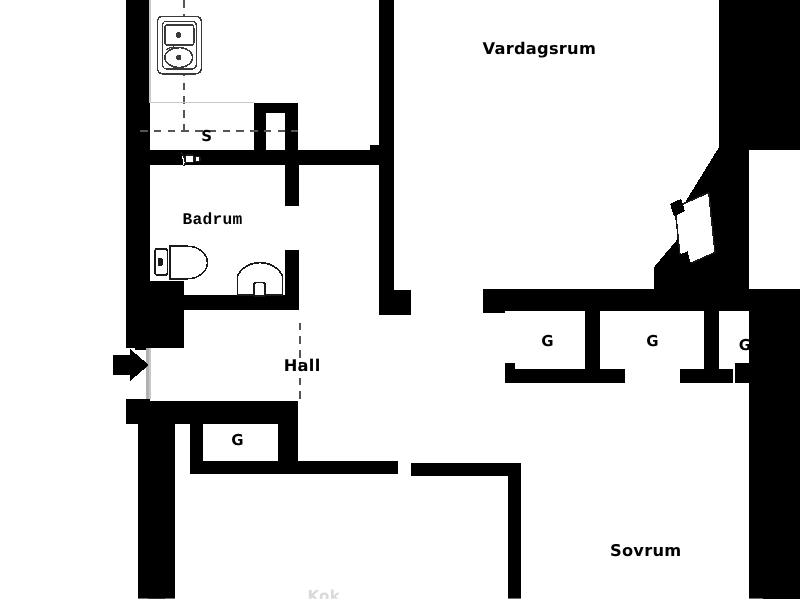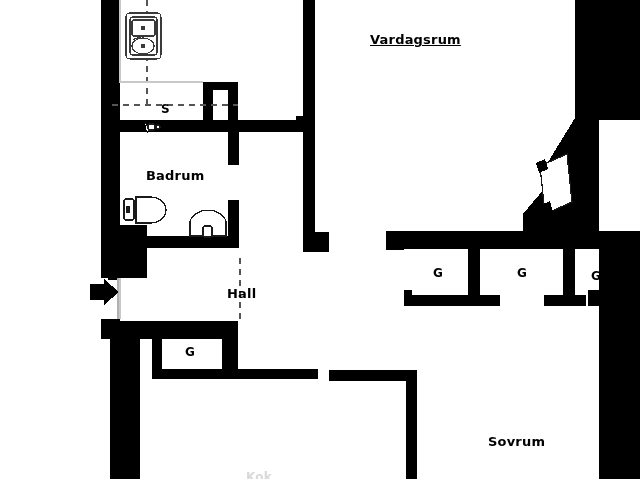--- a/index.html
+++ b/index.html
@@ -164,23 +164,23 @@
       <polygon points="536,163 545,159 548,169 539,173" fill="#000000"></polygon>
       <polygon points="541,205 550,201 553,212 544,216" fill="#000000"></polygon>
     </g>
 
     <g>
       <polygon points="90,284 104,284 104,279 119,292 104,305 104,300 90,300" fill="#000000"></polygon>
     </g>
 
   </svg>
 
-  <div class="room-label big" style="left:370px; top:32px;text-decoration:underline;">Vardagsrum</div>
+  <div class="room-label big" style="left:386px; top:32px;">Vardagsrum</div>
 
-  <div class="room-label big" style="left:146px; top:168px;">Badrum</div>
+  <div class="room-label big" style="left:146px; top:168px;font-family:Liberation Mono, monospace;">Badrum</div>
 
   <div class="room-label big" style="left:227px; top:286px;">Hall</div>
 
   <div class="room-label big" style="left:488px; top:434px;">Sovrum</div>
 
   <div class="room-label small" style="left:161px; top:102px;">S</div>
 
   <div class="room-label closet-label" style="left:433px; top:266px;">G</div>
 
   <div class="room-label closet-label" style="left:517px; top:266px;">G</div>

